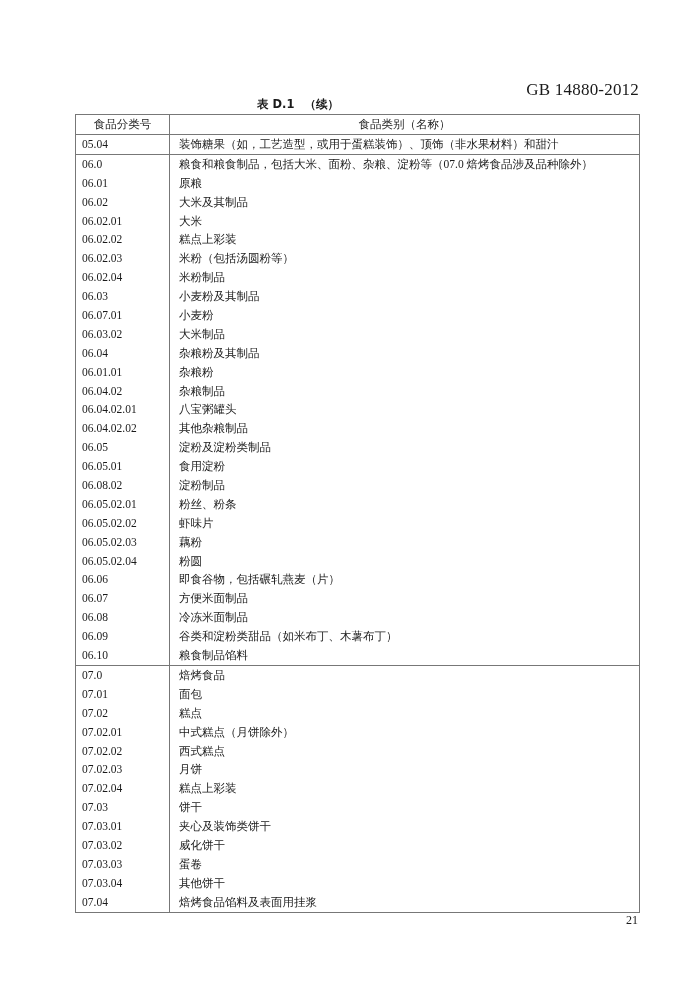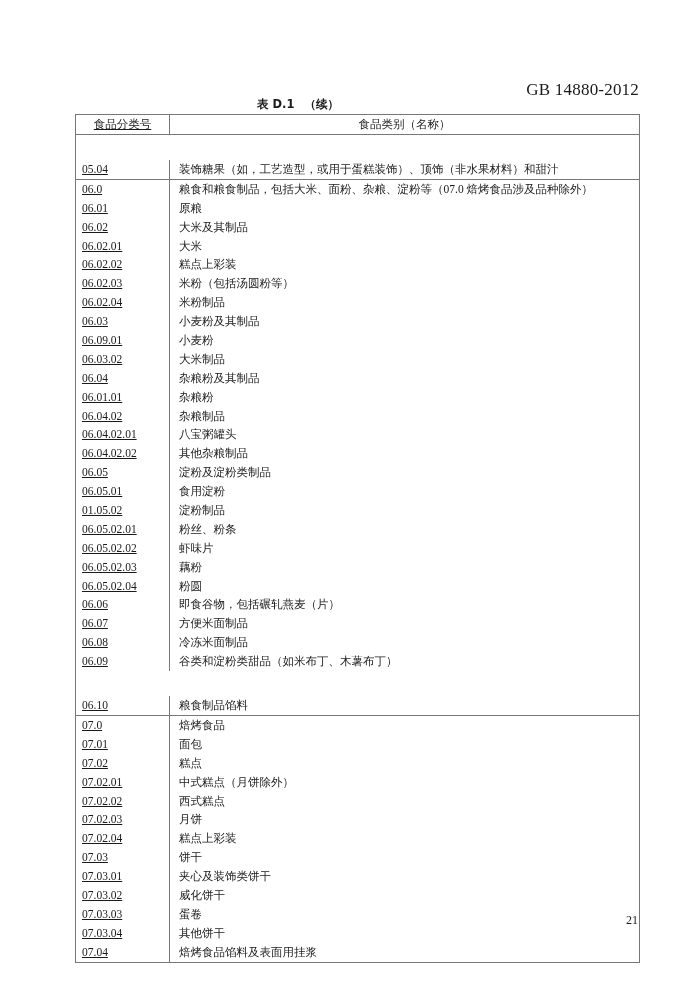--- a/index.html
+++ b/index.html
@@ -50,41 +50,39 @@
       line-height: 18.9px;
       font-size: 11.5px;
     }
     .row .code {
       width: 94px;
       box-sizing: border-box;
       padding-left: 6px;
       border-right: 1px solid #777;
       white-space: nowrap;
       overflow: hidden;
-      text-decoration: underline;
     }
     .row .name {
       flex: 1;
       padding-left: 9px;
       white-space: nowrap;
       overflow: hidden;
     }
     .row.header {
       height: 19px;
       line-height: 19px;
       border-bottom: 1px solid #777;
     }
     .row.header .code,
     .row.header .name {
       text-align: center;
       padding-left: 0;
     }
     .row.group-end {
       border-bottom: 1px solid #777;
-      margin-top: 25px;
     }
     .page-num {
       position: absolute;
       right: 62px;
       top: 913px;
       font-size: 12px;
     }
   </style>
 </head>
 <body>
@@ -131,21 +129,21 @@
       </div>
       <div class="row">
         <div class="code">06.02.04</div>
         <div class="name">米粉制品</div>
       </div>
       <div class="row">
         <div class="code">06.03</div>
         <div class="name">小麦粉及其制品</div>
       </div>
       <div class="row">
-        <div class="code">06.09.01</div>
+        <div class="code">06.07.01</div>
         <div class="name">小麦粉</div>
       </div>
       <div class="row">
         <div class="code">06.03.02</div>
         <div class="name">大米制品</div>
       </div>
       <div class="row">
         <div class="code">06.04</div>
         <div class="name">杂粮粉及其制品</div>
       </div>
@@ -167,21 +165,21 @@
       </div>
       <div class="row">
         <div class="code">06.05</div>
         <div class="name">淀粉及淀粉类制品</div>
       </div>
       <div class="row">
         <div class="code">06.05.01</div>
         <div class="name">食用淀粉</div>
       </div>
       <div class="row">
-        <div class="code">01.05.02</div>
+        <div class="code">06.08.02</div>
         <div class="name">淀粉制品</div>
       </div>
       <div class="row">
         <div class="code">06.05.02.01</div>
         <div class="name">粉丝、粉条</div>
       </div>
       <div class="row">
         <div class="code">06.05.02.02</div>
         <div class="name">虾味片</div>
       </div>

